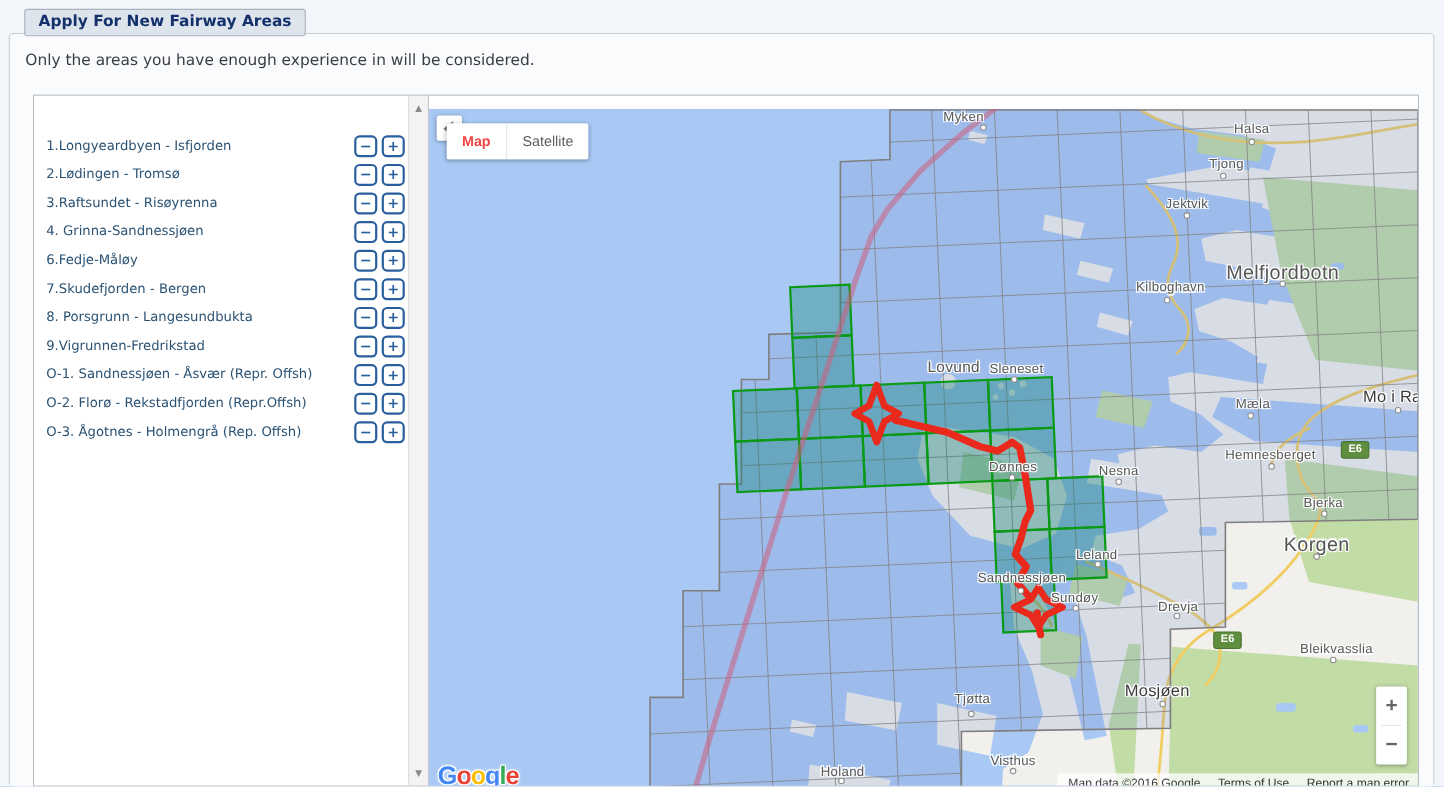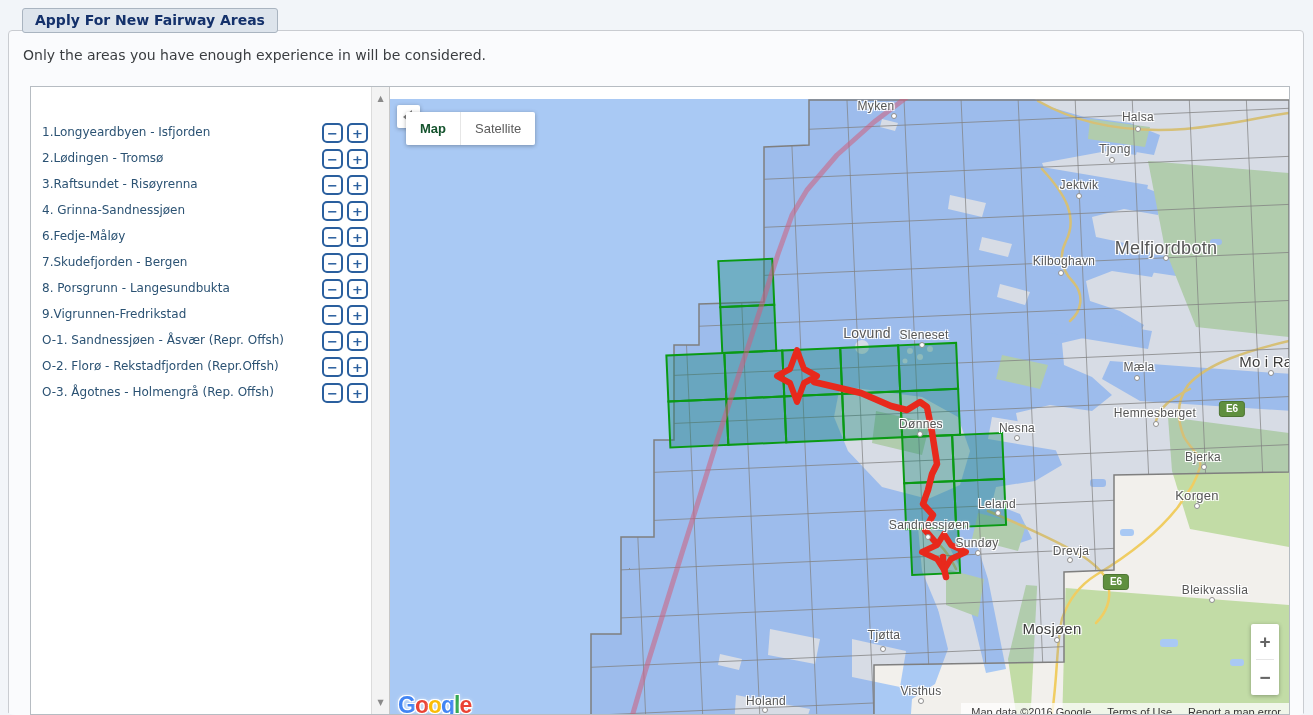--- a/index.html
+++ b/index.html
@@ -58,21 +58,21 @@
   .collapse-btn { position:absolute; left:7px; top:6px; width:23px; height:23px; background:#fff;
     border-radius:2px; box-shadow:0 1px 4px rgba(0,0,0,.3); cursor:pointer; }
   .collapse-btn .tri { position:absolute; left:6px; top:5px; width:0; height:0;
     border-top:7px solid transparent; border-bottom:7px solid transparent;
     border-right:9px solid #7d7d7d; }
   .maptype { position:absolute; left:16px; top:13px; height:33px; display:flex;
     box-shadow:0 1px 4px rgba(0,0,0,.3); border-radius:2px; overflow:hidden;
     font-family:"Liberation Sans", sans-serif; }
   .maptype .mt-btn { background:#fff; height:33px; line-height:33px; padding:0 14px;
     font-size:13px; cursor:pointer; }
-  .mt-map { font-weight:bold; color:#14532d; border-right:1px solid #e6e6e6; }
+  .mt-map { font-weight:bold; color:#ef4444; border-right:1px solid #e6e6e6; }
   .mt-sat { color:#5c5c5c; }
 
   .zoomctl { position:absolute; left:861px; top:525px; width:28px; height:71px; background:#fff;
     border-radius:2px; box-shadow:0 1px 4px rgba(0,0,0,.3); }
   .zbtn { width:28px; height:35px; text-align:center; line-height:35px; font-size:19px;
     font-weight:bold; color:#666; cursor:pointer; font-family:"Liberation Sans", sans-serif; }
   .zdiv { height:1px; background:#e6e6e6; margin:0 5px; }
 
   .glogo { position:absolute; left:8px; top:593px; font-family:"Liberation Sans", sans-serif;
     font-size:23px; font-weight:bold; letter-spacing:-1px; cursor:pointer;
@@ -304,21 +304,21 @@
           <div class="mlabel" style="left: 776px; top: 149px; font-size: 18px;">Melfjordbotn</div>
           <div class="mdot" style="left: 776px; top: 159px;"></div>
           <div class="mlabel big" style="left: 880px; top: 262px; font-size: 15px;">Mo i Ran</div>
           <div class="mdot" style="left: 881px; top: 274px;"></div>
           <div class="mlabel" style="left: 749px; top: 268px; font-size: 12px;">Mæla</div>
           <div class="mdot" style="left: 747px; top: 279px;"></div>
           <div class="mlabel" style="left: 765px; top: 314px; font-size: 12px;">Hemnesberget</div>
           <div class="mdot" style="left: 766px; top: 325px;"></div>
           <div class="mlabel" style="left: 813px; top: 358px; font-size: 12px;">Bjerka</div>
           <div class="mdot" style="left: 814px; top: 368px;"></div>
-          <div class="mlabel" style="left: 807px; top: 396px; font-size: 13px;">Korgen</div>
+          <div class="mlabel" style="left: 807px; top: 396px; font-size: 18px;">Korgen</div>
           <div class="mdot" style="left: 807px; top: 407px;"></div>
           <div class="mlabel" style="left: 477px; top: 234px; font-size: 14px;">Lovund</div>
           <div class="mlabel" style="left: 534px; top: 236px; font-size: 12px;">Sleneset</div>
           <div class="mdot" style="left: 532px; top: 246px;"></div>
           <div class="mlabel" style="left: 531px; top: 325px; font-size: 12px;">Dønnes</div>
           <div class="mdot" style="left: 530px; top: 335px;"></div>
           <div class="mlabel" style="left: 627px; top: 329px; font-size: 12px;">Nesna</div>
           <div class="mdot" style="left: 627px; top: 339px;"></div>
           <div class="mlabel" style="left: 607px; top: 405px; font-size: 12px;">Leland</div>
           <div class="mdot" style="left: 608px; top: 414px;"></div>

